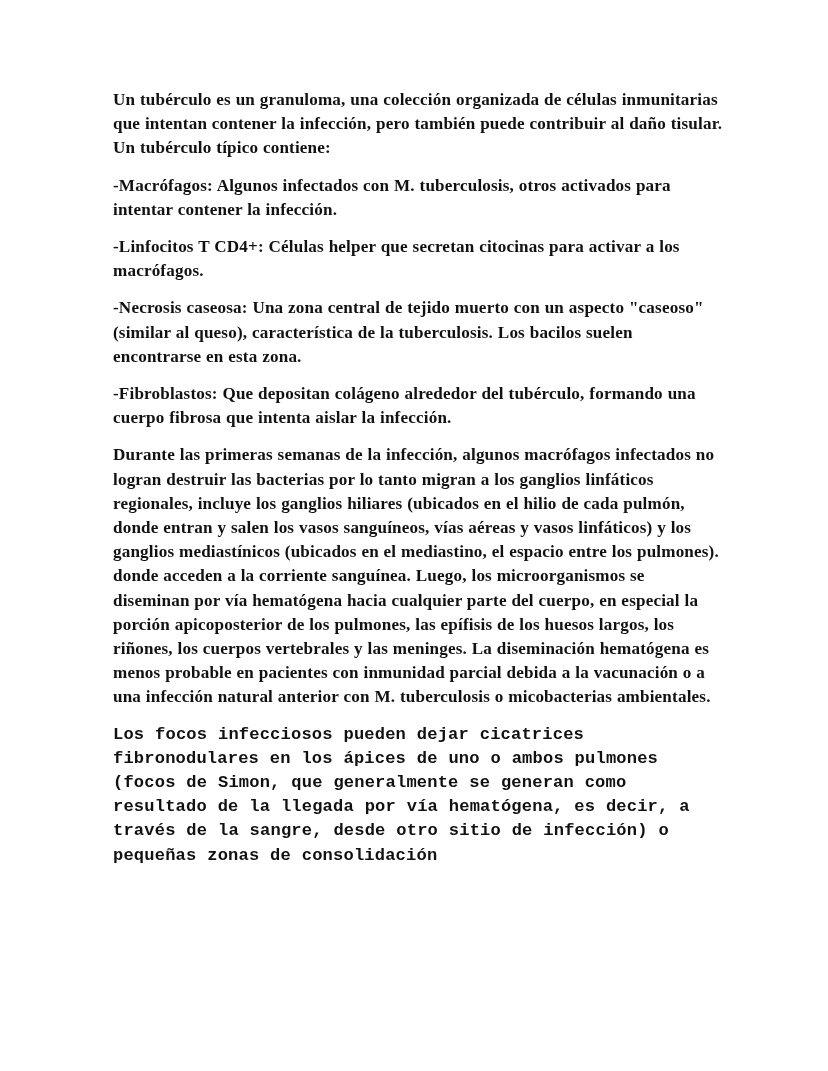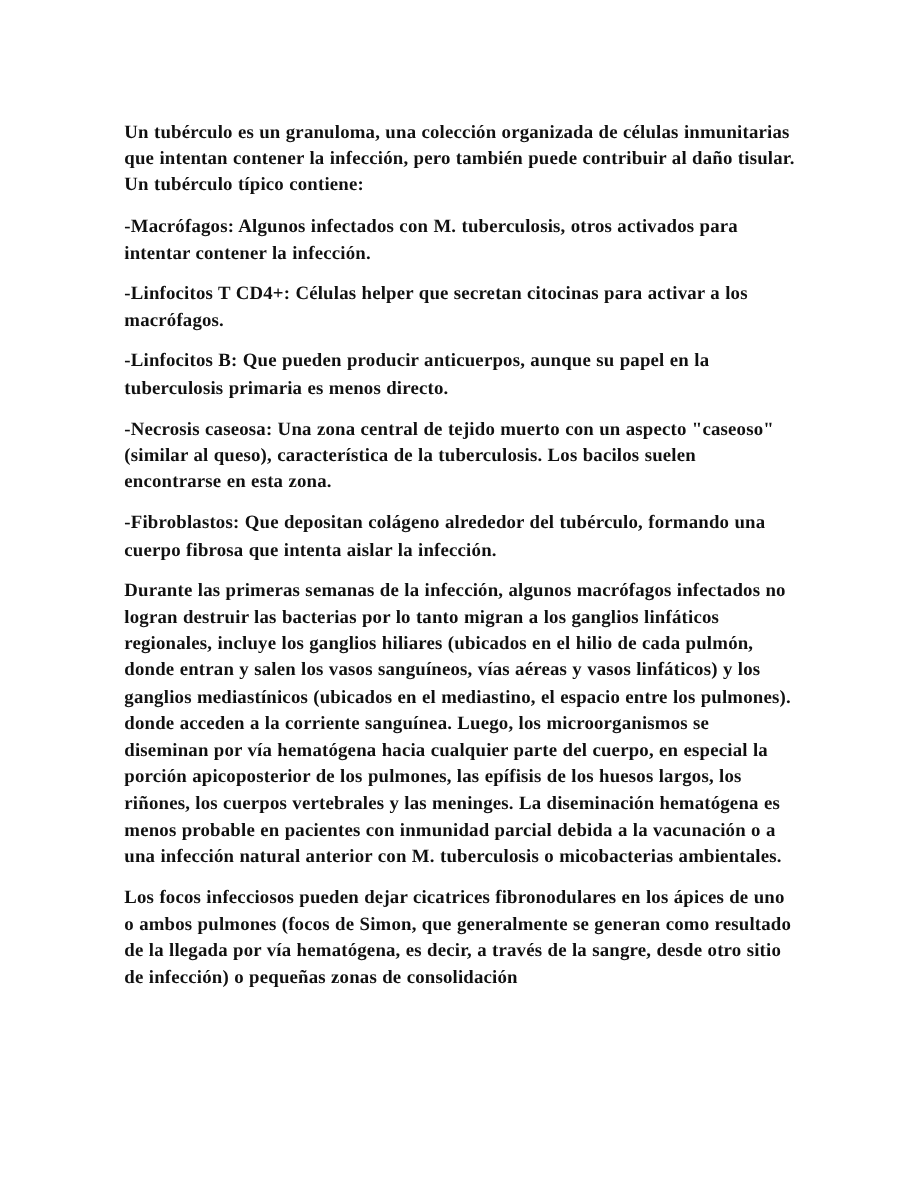--- a/index.html
+++ b/index.html
@@ -16,46 +16,46 @@
   .page {
     position: relative;
     width: 828px;
     height: 1071px;
     background: #ffffff;
     box-sizing: border-box;
   }
   .doc-body {
     position: absolute;
     left: 113px;
-    top: 108px;
+    top: 88px;
     width: 612px;
   }
   p.para {
     margin: 0 0 13px 0;
     font-family: "Liberation Serif", "DejaVu Serif", serif;
     font-weight: 700;
     font-size: 17.1px;
     line-height: 24.2px;
     color: #111111;
     text-align: left;
     letter-spacing: 0.01em;
     word-spacing: 0.02em;
     -webkit-font-smoothing: antialiased;
   }
   p.para:last-child {
     margin-bottom: 2px;
+    font-family: Liberation Mono, monospace;
   }
 </style>
 </head>
 <body>
 
 <div class="page">
   <div class="doc-body">
     <p class="para">Un tubérculo es un granuloma, una colección organizada de células inmunitarias que intentan contener la infección, pero también puede contribuir al daño tisular. Un tubérculo típico contiene:</p>
     <p class="para">-Macrófagos: Algunos infectados con M. tuberculosis, otros activados para intentar contener la infección.</p>
     <p class="para">-Linfocitos T CD4+: Células helper que secretan citocinas para activar a los macrófagos.</p>
-    <p class="para">-Linfocitos B: Que pueden producir anticuerpos, aunque su papel en la tuberculosis primaria es menos directo.</p>
     <p class="para">-Necrosis caseosa: Una zona central de tejido muerto con un aspecto "caseoso" (similar al queso), característica de la tuberculosis. Los bacilos suelen encontrarse en esta zona.</p>
     <p class="para">-Fibroblastos: Que depositan colágeno alrededor del tubérculo, formando una cuerpo fibrosa que intenta aislar la infección.</p>
     <p class="para">Durante las primeras semanas de la infección, algunos macrófagos infectados no logran destruir las bacterias por lo tanto migran a los ganglios linfáticos regionales, incluye los ganglios hiliares (ubicados en el hilio de cada pulmón, donde entran y salen los vasos sanguíneos, vías aéreas y vasos linfáticos) y los ganglios mediastínicos (ubicados en el mediastino, el espacio entre los pulmones). donde acceden a la corriente sanguínea. Luego, los microorganismos se diseminan por vía hematógena hacia cualquier parte del cuerpo, en especial la porción apicoposterior de los pulmones, las epífisis de los huesos largos, los riñones, los cuerpos vertebrales y las meninges. La diseminación hematógena es menos probable en pacientes con inmunidad parcial debida a la vacunación o a una infección natural anterior con M. tuberculosis o micobacterias ambientales.</p>
     <p class="para">Los focos infecciosos pueden dejar cicatrices fibronodulares en los ápices de uno o ambos pulmones (focos de Simon, que generalmente se generan como resultado de la llegada por vía hematógena, es decir, a través de la sangre, desde otro sitio de infección) o pequeñas zonas de consolidación</p>
   </div>
 </div>
 
 </body></html>

